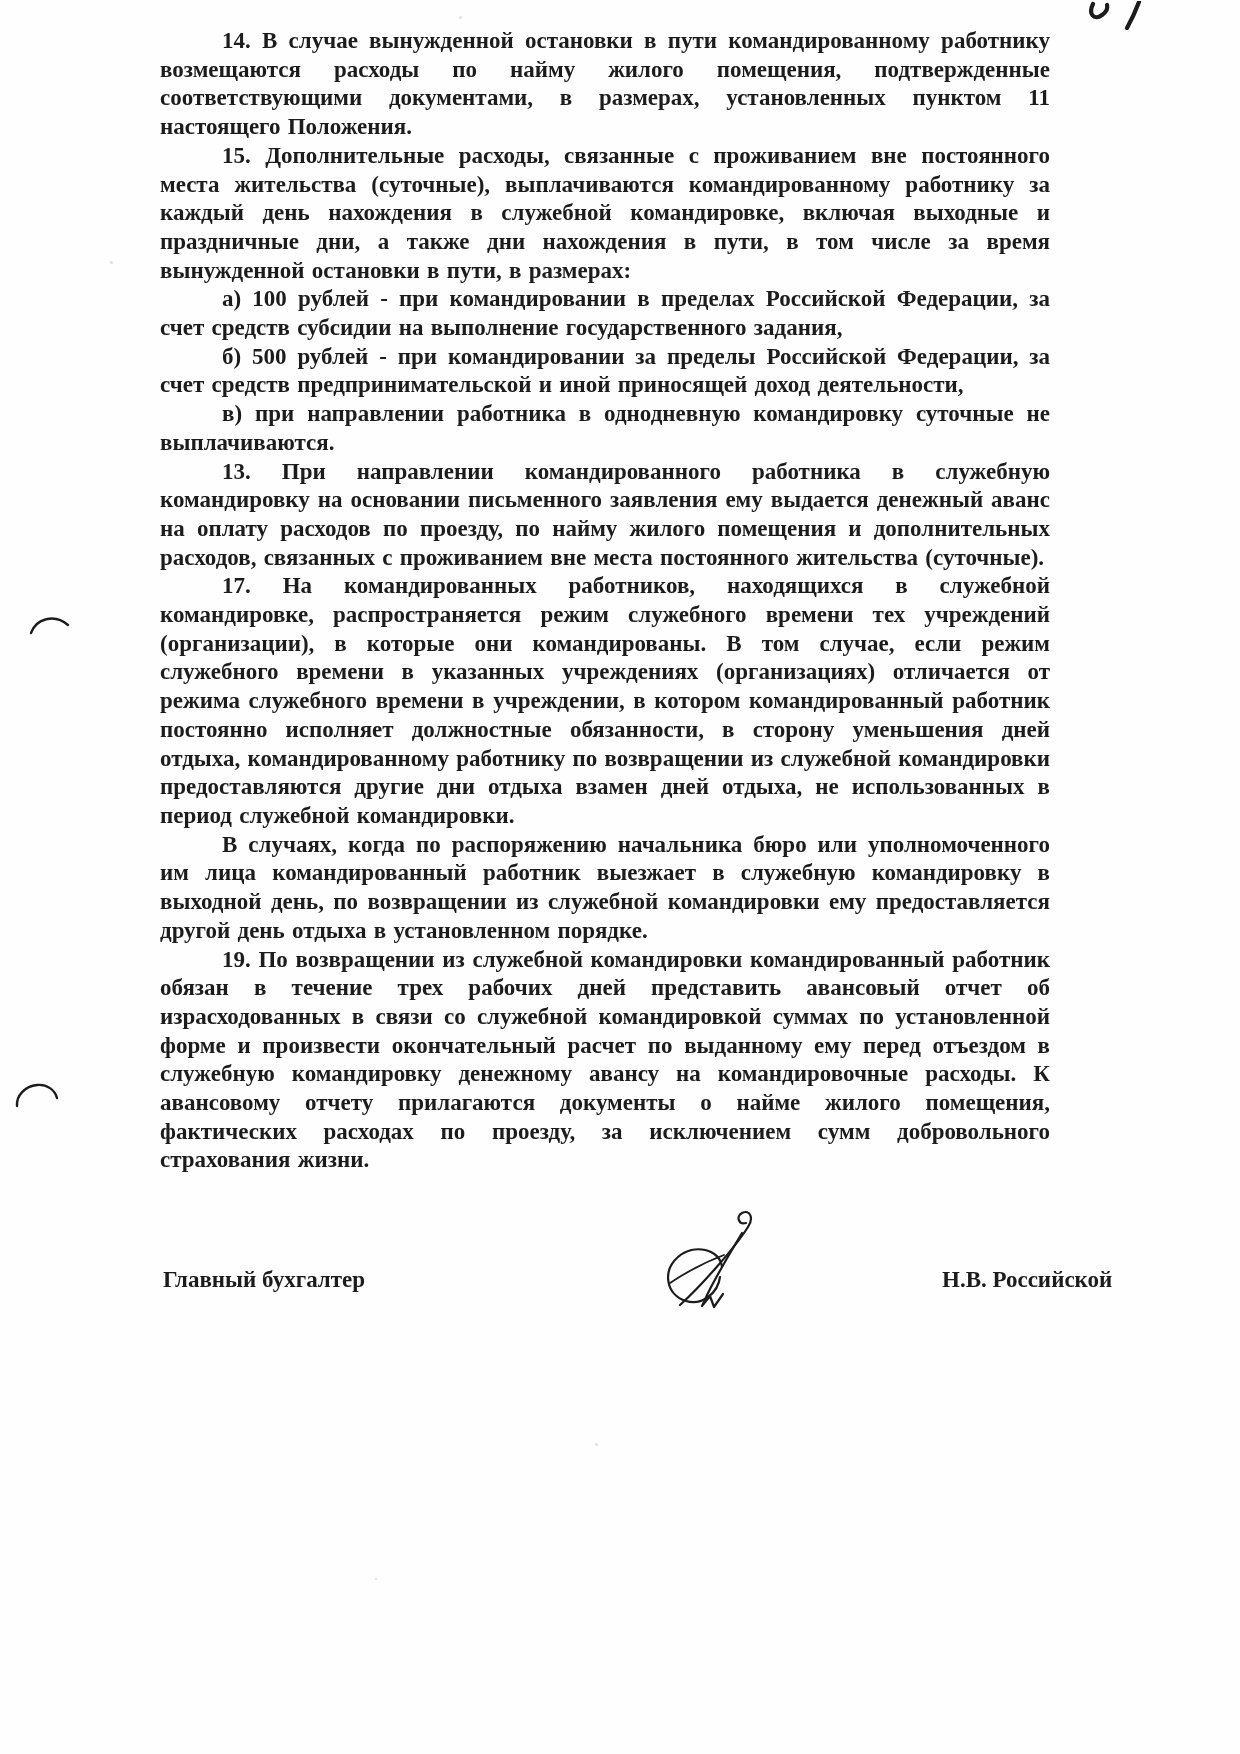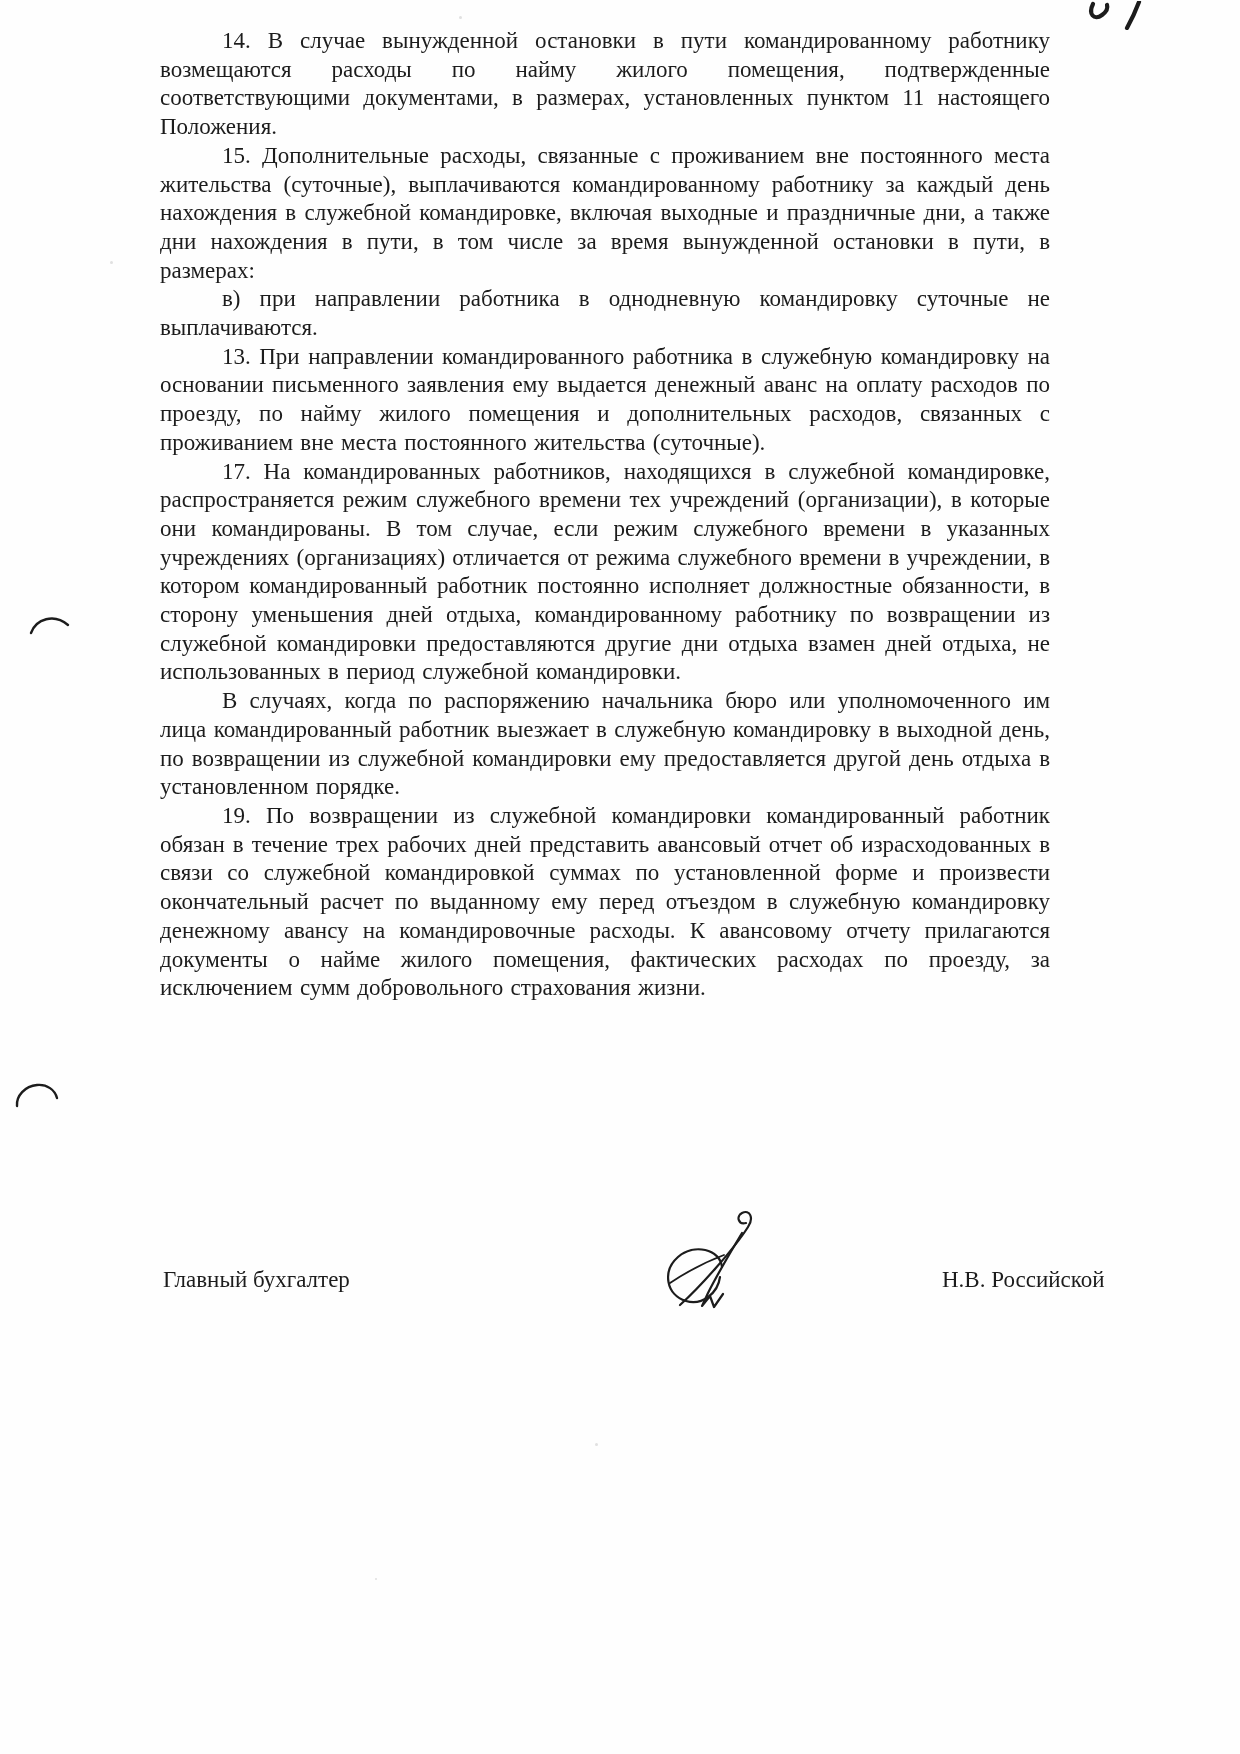--- a/index.html
+++ b/index.html
@@ -8,20 +8,21 @@
     background: #ffffff;
   }
   .page {
     position: relative;
     width: 1240px;
     height: 1754px;
     background: var(--paper, #fefefe);
     overflow: hidden;
     font-family: "Liberation Serif", "DejaVu Serif", serif;
     color: var(--ink, #1b1b1b);
+    font-weight: bold;
   }
   .doc-body {
     position: absolute;
     top: 27px;
     left: 160px;
     width: 890px;
     font-size: 23px;
     line-height: 28.7px;
     text-align: justify;
   }
@@ -112,20 +113,22 @@
   </svg>
 
   <div class="speck" style="left:459px;top:16px;width:3px;height:3px;"></div>
   <div class="speck" style="left:110px;top:261px;width:3px;height:3px;"></div>
   <div class="speck" style="left:595px;top:1443px;width:3px;height:3px;"></div>
   <div class="speck" style="left:375px;top:1578px;width:2px;height:2px;"></div>
 
   <div class="doc-body">
     <p>14. В случае вынужденной остановки в пути командированному работнику возмещаются расходы по найму жилого помещения, подтвержденные соответствующими документами, в размерах, установленных пунктом 11 настоящего Положения.</p>
     <p>15. Дополнительные расходы, связанные с проживанием вне постоянного места жительства (суточные), выплачиваются командированному работнику за каждый день нахождения в служебной командировке, включая выходные и праздничные дни, а также дни нахождения в пути, в том числе за время вынужденной остановки в пути, в размерах:</p>
+    <p>а) 100 рублей - при командировании в пределах Российской Федерации, за счет средств субсидии на выполнение государственного задания,</p>
+    <p>б) 500 рублей - при командировании за пределы Российской Федерации, за счет средств предпринимательской и иной приносящей доход деятельности,</p>
     <p>в) при направлении работника в однодневную командировку суточные не выплачиваются.</p>
     <p>13. При направлении командированного работника в служебную командировку на основании письменного заявления ему выдается денежный аванс на оплату расходов по проезду, по найму жилого помещения и дополнительных расходов, связанных с проживанием вне места постоянного жительства (суточные).</p>
     <p>17. На командированных работников, находящихся в служебной командировке, распространяется режим служебного времени тех учреждений (организации), в которые они командированы. В том случае, если режим служебного времени в указанных учреждениях (организациях) отличается от режима служебного времени в учреждении, в котором командированный работник постоянно исполняет должностные обязанности, в сторону уменьшения дней отдыха, командированному работнику по возвращении из служебной командировки предоставляются другие дни отдыха взамен дней отдыха, не использованных в период служебной командировки.</p>
     <p>В случаях, когда по распоряжению начальника бюро или уполномоченного им лица командированный работник выезжает в служебную командировку в выходной день, по возвращении из служебной командировки ему предоставляется другой день отдыха в установленном порядке.</p>
     <p>19. По возвращении из служебной командировки командированный работник обязан в течение трех рабочих дней представить авансовый отчет об израсходованных в связи со служебной командировкой суммах по установленной форме и произвести окончательный расчет по выданному ему перед отъездом в служебную командировку денежному авансу на командировочные расходы. К авансовому отчету прилагаются документы о найме жилого помещения, фактических расходах по проезду, за исключением сумм добровольного страхования жизни.</p>
   </div>
 
   <div class="sign-row">
     <span class="sign-role">Главный бухгалтер</span>
 

